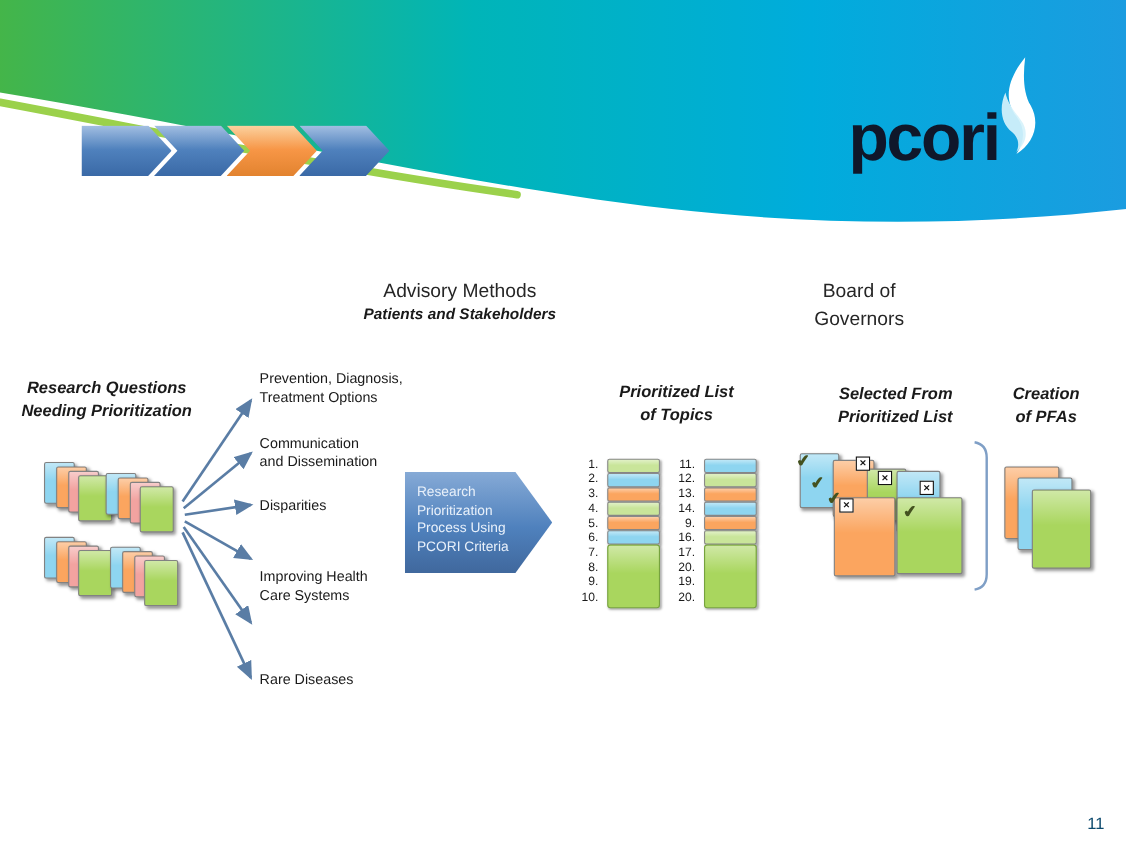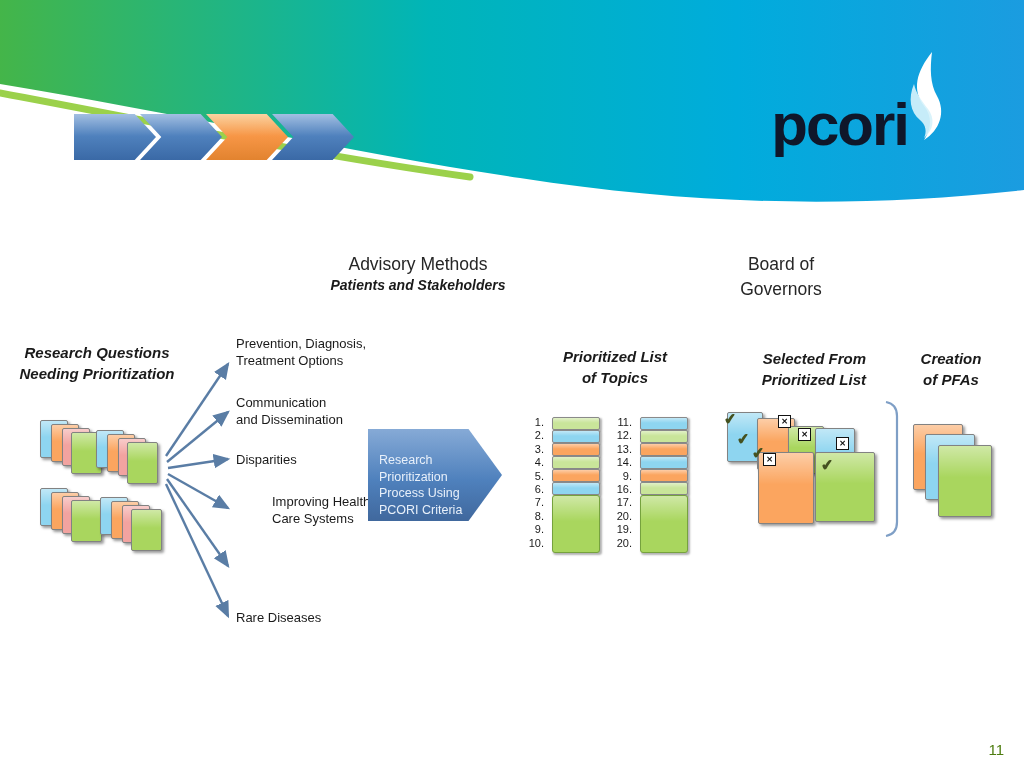--- a/index.html
+++ b/index.html
@@ -29,38 +29,38 @@
   .sub-italic{font-style:italic;font-weight:bold;font-size:14px;color:#1a1a1a;text-align:center;}
 
   
   .topic{position:absolute;left:236px;font-size:13px;color:#1a1a1a;line-height:16.5px;}
 
   
   .process{position:absolute;left:368px;top:429px;width:134px;height:92px;
            clip-path:polygon(0 0,75% 0,100% 50%,75% 100%,0 100%);
            background:linear-gradient(180deg,#86aad6 0%,#4f81bd 55%,#40689d 100%);
            filter:drop-shadow(2px 2px 2px rgba(0,0,0,.3));}
-  .process-text{padding:10px 34px 0 11px;font-size:12.5px;line-height:16.5px;color:#e8f0fa;margin-top:13px;}
+  .process-text{padding:10px 34px 0 11px;font-size:12.5px;line-height:16.5px;color:#e8f0fa;}
 
   
   .numlist{position:absolute;width:22px;text-align:right;font-size:11px;line-height:13.4px;color:#1a1a1a;}
 
   
   .card{position:absolute;border:1px solid #828282;border-radius:2px;
         box-shadow:2px 2px 3px rgba(0,0,0,.4);}
   .bar{position:absolute;width:46px;height:11px;border:1px solid #8a8a8a;border-radius:2px;
        box-shadow:1.5px 1.5px 2px rgba(0,0,0,.3);}
   .block{position:absolute;width:46px;height:56px;border:1px solid #76a23e;border-radius:3px;
          box-shadow:1.5px 1.5px 2px rgba(0,0,0,.3);}
   .mark-check{position:absolute;font-weight:bold;font-size:15px;color:#44511f;transform:rotate(-6deg);z-index:5;}
   .mark-xbox{position:absolute;width:11px;height:11px;background:#fff;border:1.3px solid #111;
              display:flex;align-items:center;justify-content:center;
              font-size:8px;font-weight:bold;color:#111;line-height:1;z-index:5;}
 
-  .pageno{position:absolute;right:20px;top:741px;font-size:15px;color:#4d7c0f;}
+  .pageno{position:absolute;right:20px;top:741px;font-size:15px;color:#0c4a6e;}
   .overlay{position:absolute;left:0;top:0;pointer-events:none;}
 </style>
 </head>
 <body>
 
 <div class="slide">
 
   <svg class="hdr" width="1024" height="215" viewBox="0 0 1024 215">
     <defs>
       <linearGradient id="hg" x1="0" y1="0" x2="1" y2="0">
@@ -102,21 +102,21 @@
   <div class="abs h-italic pre" style="left:716px;top:348px;width:150px;text-align:right;">Selected From
 Prioritized List</div>
   <div class="abs h-italic pre" style="left:911px;top:348px;width:80px;">Creation
 of PFAs</div>
 
   <div class="topic pre" style="top:336px;">Prevention, Diagnosis,
 Treatment Options</div>
   <div class="topic pre" style="top:395px;">Communication
 and Dissemination</div>
   <div class="topic pre" style="top:452px;">Disparities</div>
-  <div class="topic pre" style="top:494px;margin-left:36px;">Improving Health
+  <div class="topic pre" style="top:516px;">Improving Health
 Care Systems</div>
   <div class="topic pre" style="top:610px;">Rare Diseases</div>
 
   <div class="process">
     <div class="process-text pre">Research
 Prioritization
 Process Using
 PCORI Criteria</div>
   </div>
 

